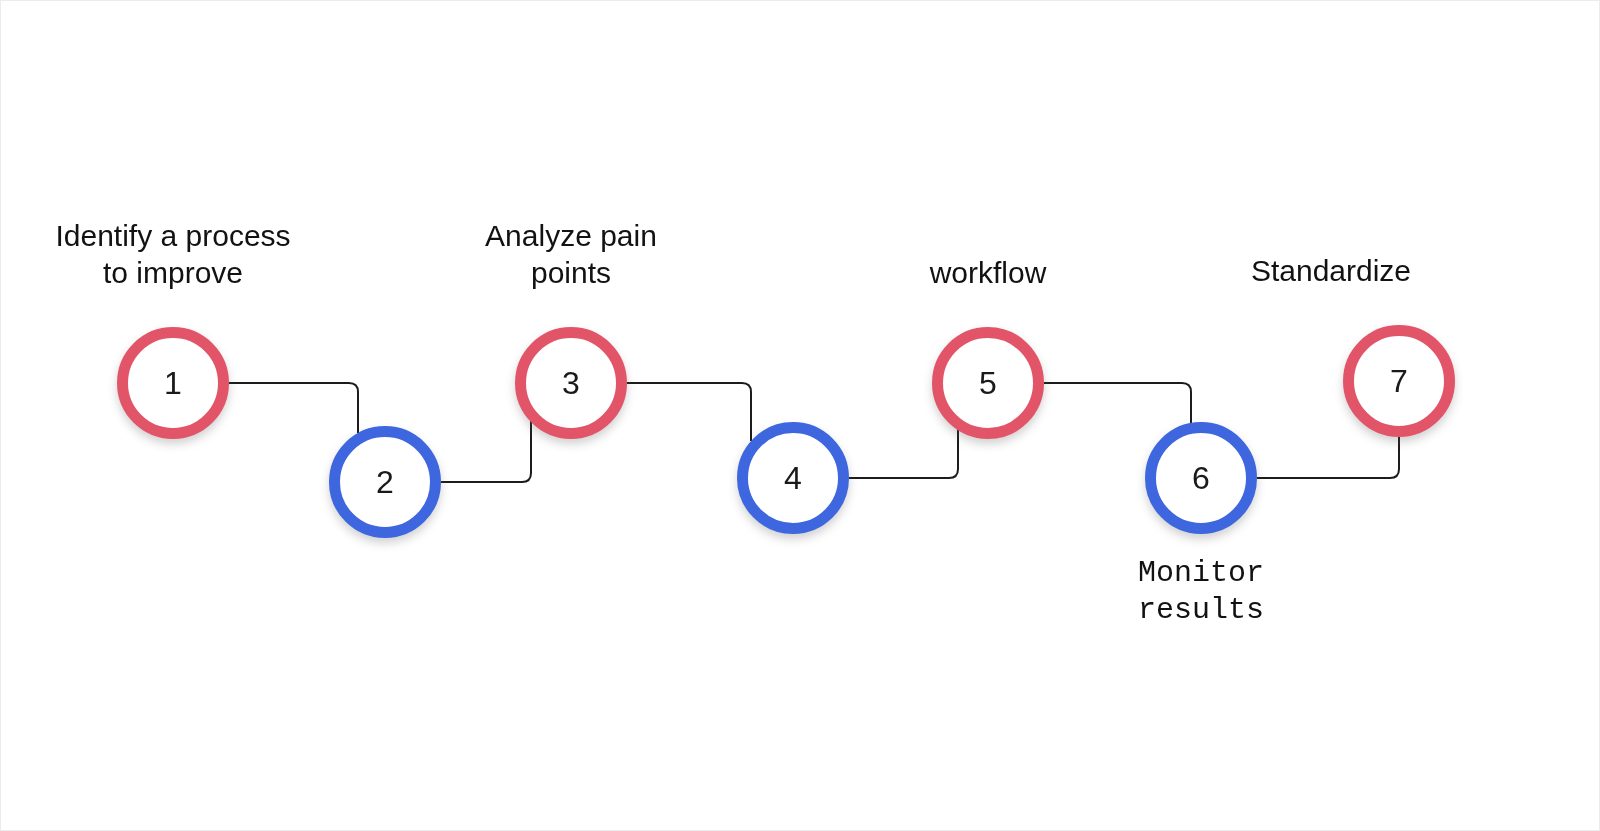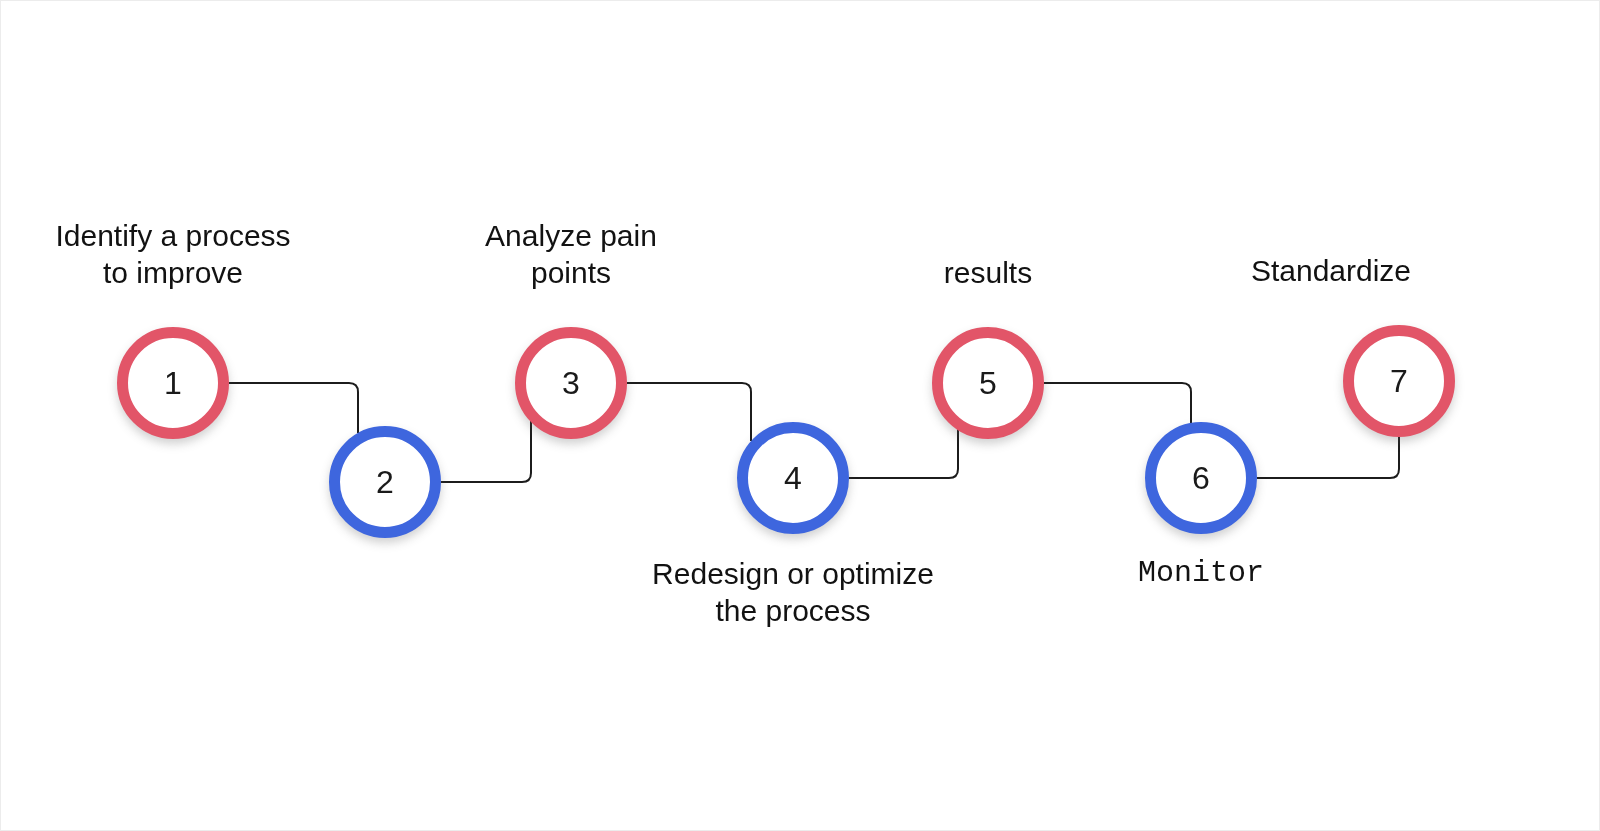--- a/index.html
+++ b/index.html
@@ -88,35 +88,32 @@
       <div class="step-circle" style="left: 514px; top: 326px; border-color: rgb(226, 85, 104); background: rgb(255, 255, 255);">
         <span class="step-number">3</span>
       </div>
       <div class="step-label" style="left: 390px; bottom: 539px;">
         <div>Analyze pain</div>
         <div>points</div>
       </div>
       <div class="step-circle" style="left: 736px; top: 421px; border-color: rgb(62, 102, 222); background: rgb(255, 255, 255);">
         <span class="step-number">4</span>
       </div>
-      <div class="step-label" style="left: 612px; top: 554px;">
-        <div>Redesign or optimize</div>
-        <div>the process</div>
-      </div>
       <div class="step-circle" style="left: 931px; top: 326px; border-color: rgb(226, 85, 104); background: rgb(255, 255, 255);">
         <span class="step-number">5</span>
       </div>
       <div class="step-label" style="left: 807px; bottom: 539px;">
-        <div>results</div>
+        <div>workflow</div>
       </div>
       <div class="step-circle" style="left: 1144px; top: 421px; border-color: rgb(62, 102, 222); background: rgb(255, 255, 255);">
         <span class="step-number">6</span>
       </div>
       <div class="step-label" style="left: 1020px; top: 554px; font-family: Liberation Mono, monospace;">
         <div>Monitor</div>
+        <div>results</div>
       </div>
       <div class="step-circle" style="left: 1342px; top: 324px; border-color: rgb(226, 85, 104); background: rgb(255, 255, 255);">
         <span class="step-number">7</span>
       </div>
       <div class="step-label" style="left: 1150px; bottom: 541px;">
         <div>Standardize</div>
       </div>
     </div>
 </div>
 

